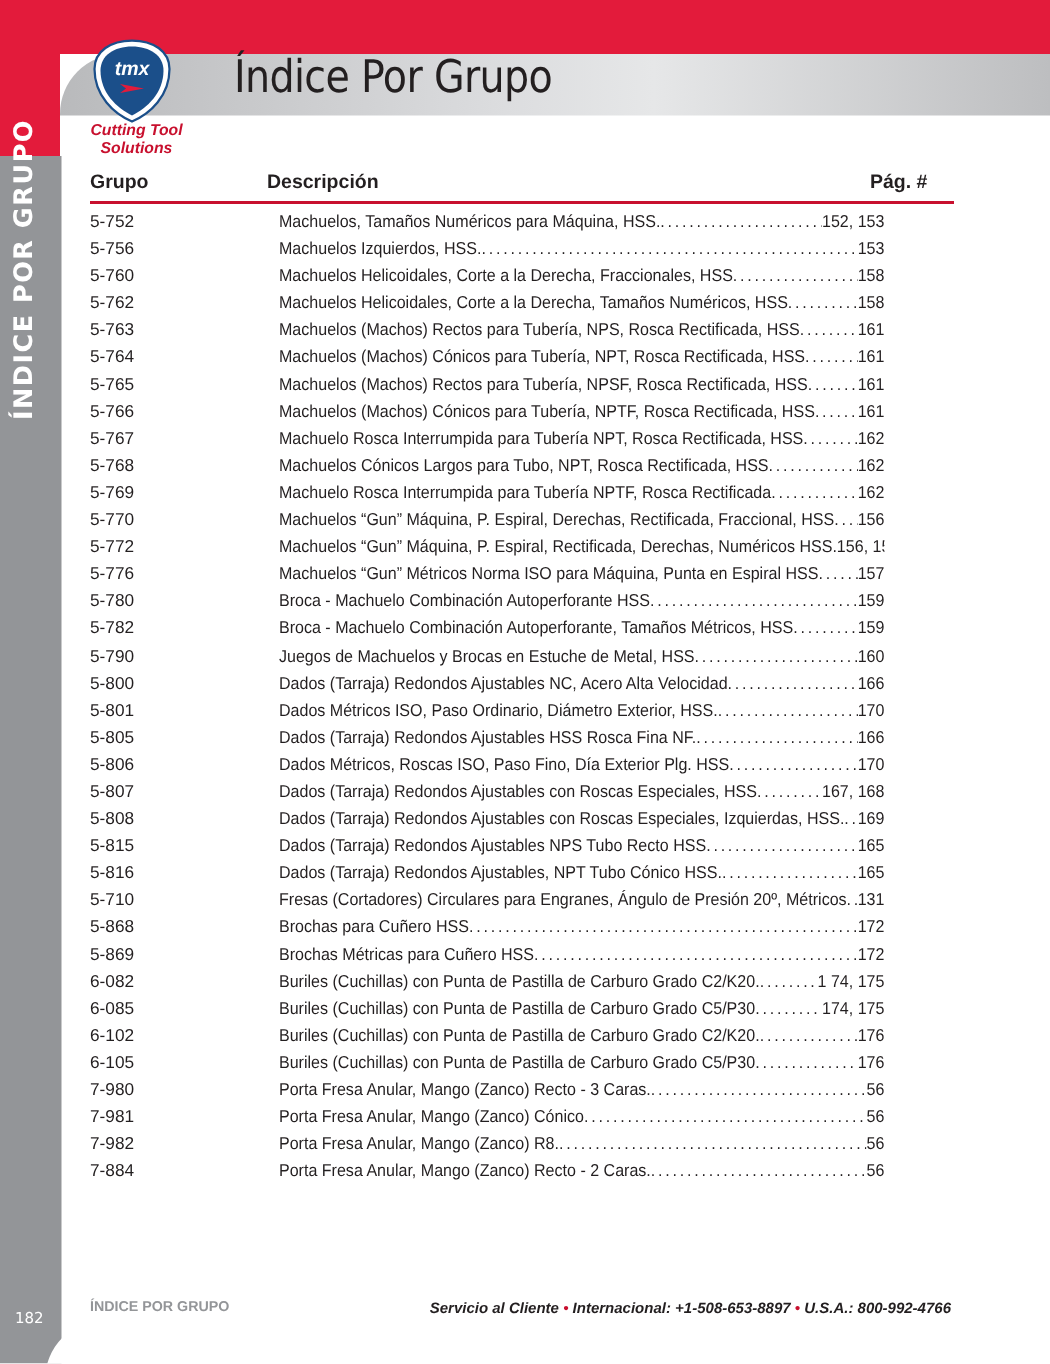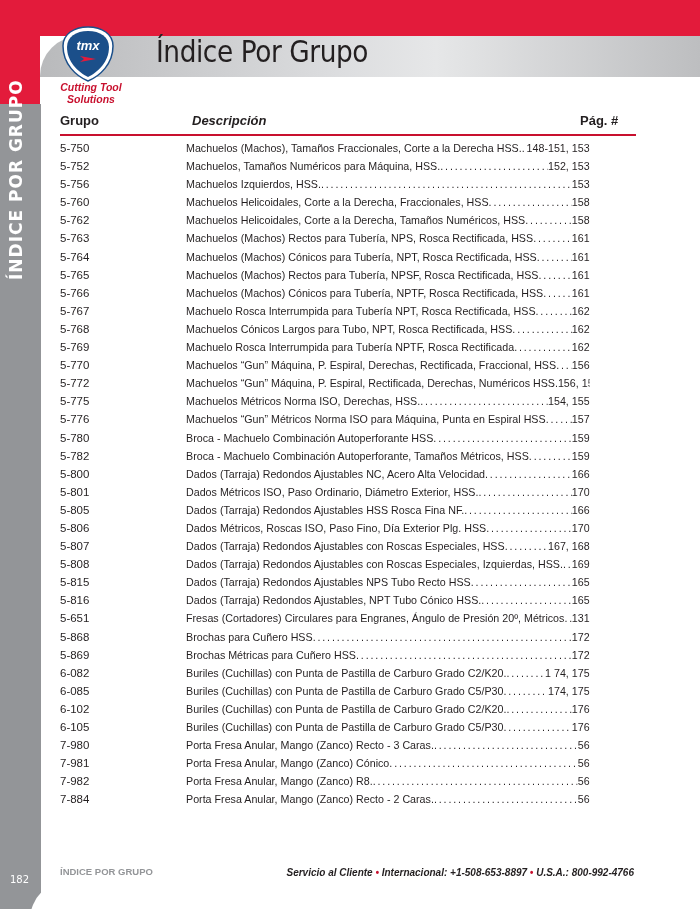--- a/index.html
+++ b/index.html
@@ -55,34 +55,26 @@
   <path d="M18 30 L34 33 L18 36 L22 33 Z" fill="#e31b3b"></path>
 </svg>
 <div class="logo-text">
   <div>Cutting Tool</div>
   <div>Solutions</div>
 </div>
 
 <h1 class="title" style="margin:0;">Índice Por Grupo</h1>
 
 <div class="hdr" style="left:60px;">Grupo</div>
-<div class="hdr" style="left:192px;font-style:italic;">Descripción</div>
+<div class="hdr" style="left:178px;">Descripción</div>
 <div class="hdr" style="left:580px;">Pág. #</div>
 <div class="hdr-rule"></div>
 
 <div class="rows" id="rows">
     <div class="row">
-      <span class="code">5-750</span>
-      <span class="desc">
-        <span class="desc-text">Machuelos (Machos), Tamaños Fraccionales, Corte a la Derecha HSS.</span>
-        <span class="dots"></span>
-        <span class="pg">148-151, 153</span>
-      </span>
-    </div>
-    <div class="row">
       <span class="code">5-752</span>
       <span class="desc">
         <span class="desc-text">Machuelos, Tamaños Numéricos para Máquina, HSS.</span>
         <span class="dots"></span>
         <span class="pg">152, 153</span>
       </span>
     </div>
     <div class="row">
       <span class="code">5-756</span>
       <span class="desc">
@@ -173,28 +165,20 @@
     </div>
     <div class="row">
       <span class="code">5-772</span>
       <span class="desc">
         <span class="desc-text">Machuelos “Gun” Máquina, P. Espiral, Rectificada, Derechas, Numéricos HSS.</span>
         <span class="dots"></span>
         <span class="pg">156, 157</span>
       </span>
     </div>
     <div class="row">
-      <span class="code">5-775</span>
-      <span class="desc">
-        <span class="desc-text">Machuelos Métricos Norma ISO, Derechas, HSS.</span>
-        <span class="dots"></span>
-        <span class="pg">154, 155</span>
-      </span>
-    </div>
-    <div class="row">
       <span class="code">5-776</span>
       <span class="desc">
         <span class="desc-text">Machuelos “Gun” Métricos Norma ISO para Máquina, Punta en Espiral HSS</span>
         <span class="dots"></span>
         <span class="pg">157</span>
       </span>
     </div>
     <div class="row">
       <span class="code">5-780</span>
       <span class="desc">
@@ -205,20 +189,28 @@
     </div>
     <div class="row">
       <span class="code">5-782</span>
       <span class="desc">
         <span class="desc-text">Broca - Machuelo Combinación Autoperforante, Tamaños Métricos, HSS</span>
         <span class="dots"></span>
         <span class="pg">159</span>
       </span>
     </div>
     <div class="row">
+      <span class="code">5-790</span>
+      <span class="desc">
+        <span class="desc-text">Juegos de Machuelos y Brocas en Estuche de Metal, HSS</span>
+        <span class="dots"></span>
+        <span class="pg">160</span>
+      </span>
+    </div>
+    <div class="row">
       <span class="code">5-800</span>
       <span class="desc">
         <span class="desc-text">Dados (Tarraja) Redondos Ajustables NC, Acero Alta Velocidad</span>
         <span class="dots"></span>
         <span class="pg">166</span>
       </span>
     </div>
     <div class="row">
       <span class="code">5-801</span>
       <span class="desc">
@@ -269,21 +261,21 @@
     </div>
     <div class="row">
       <span class="code">5-816</span>
       <span class="desc">
         <span class="desc-text">Dados (Tarraja) Redondos Ajustables, NPT Tubo Cónico HSS.</span>
         <span class="dots"></span>
         <span class="pg">165</span>
       </span>
     </div>
     <div class="row">
-      <span class="code">5-651</span>
+      <span class="code">5-710</span>
       <span class="desc">
         <span class="desc-text">Fresas (Cortadores) Circulares para Engranes, Ángulo de Presión 20º, Métricos</span>
         <span class="dots"></span>
         <span class="pg">131</span>
       </span>
     </div>
     <div class="row">
       <span class="code">5-868</span>
       <span class="desc">
         <span class="desc-text">Brochas para Cuñero HSS</span>

